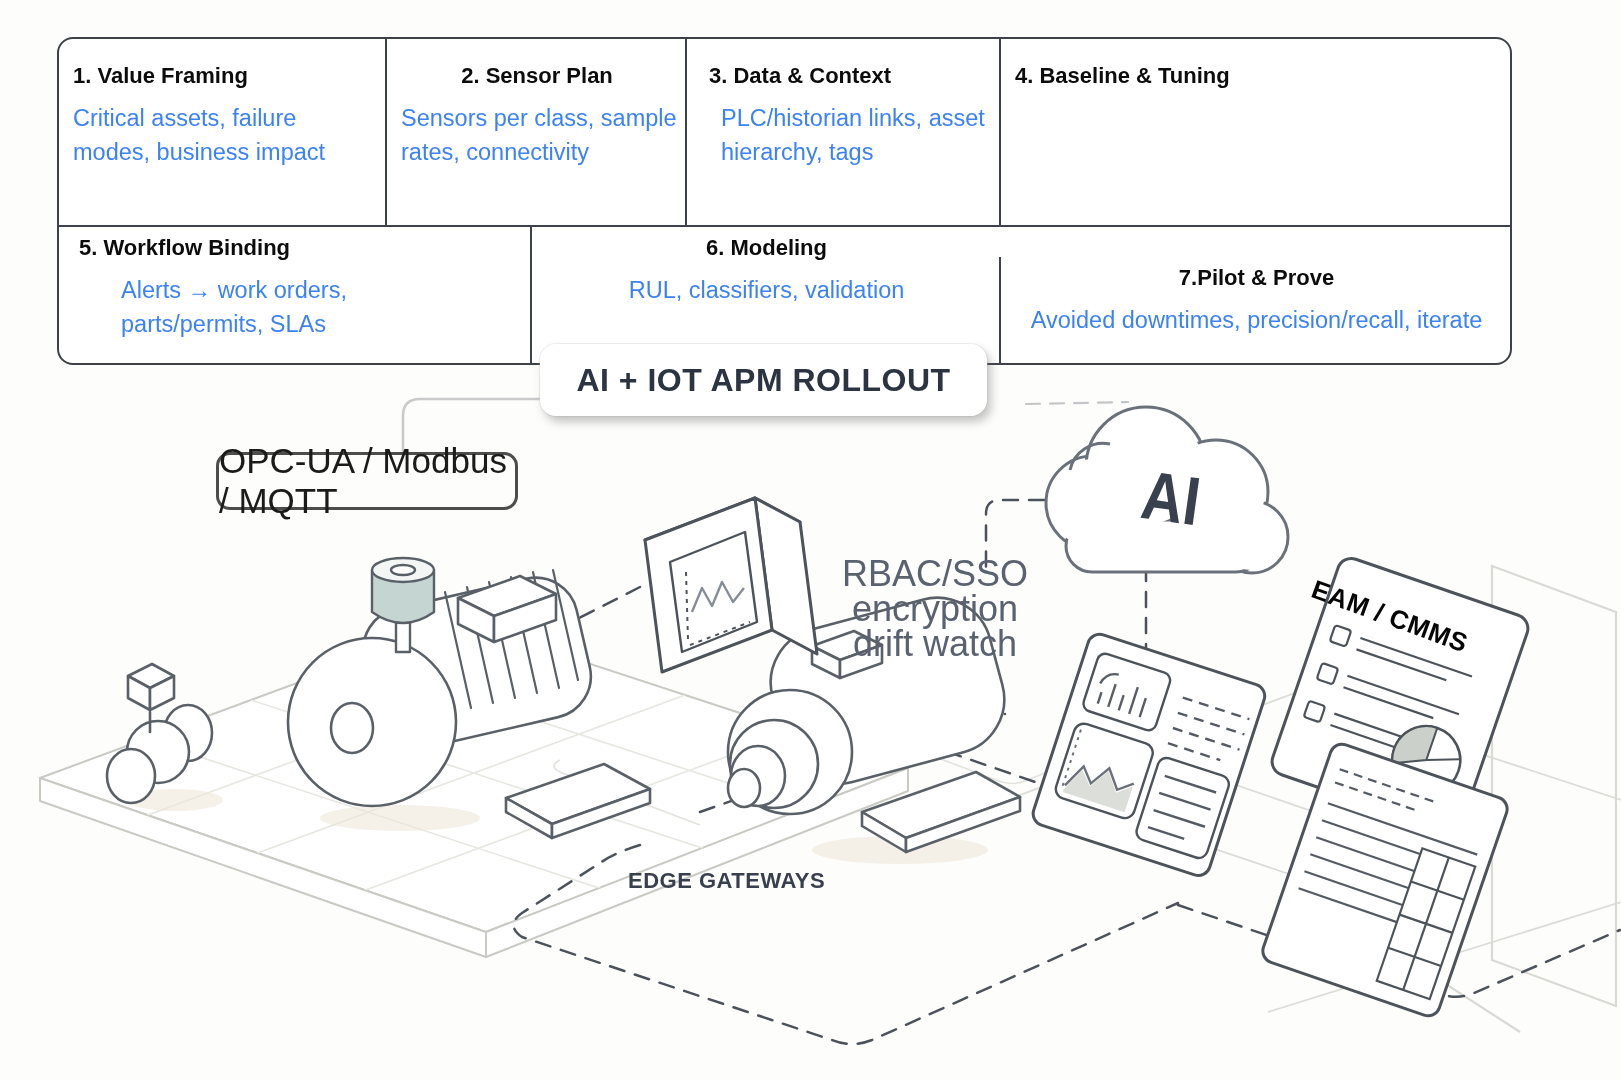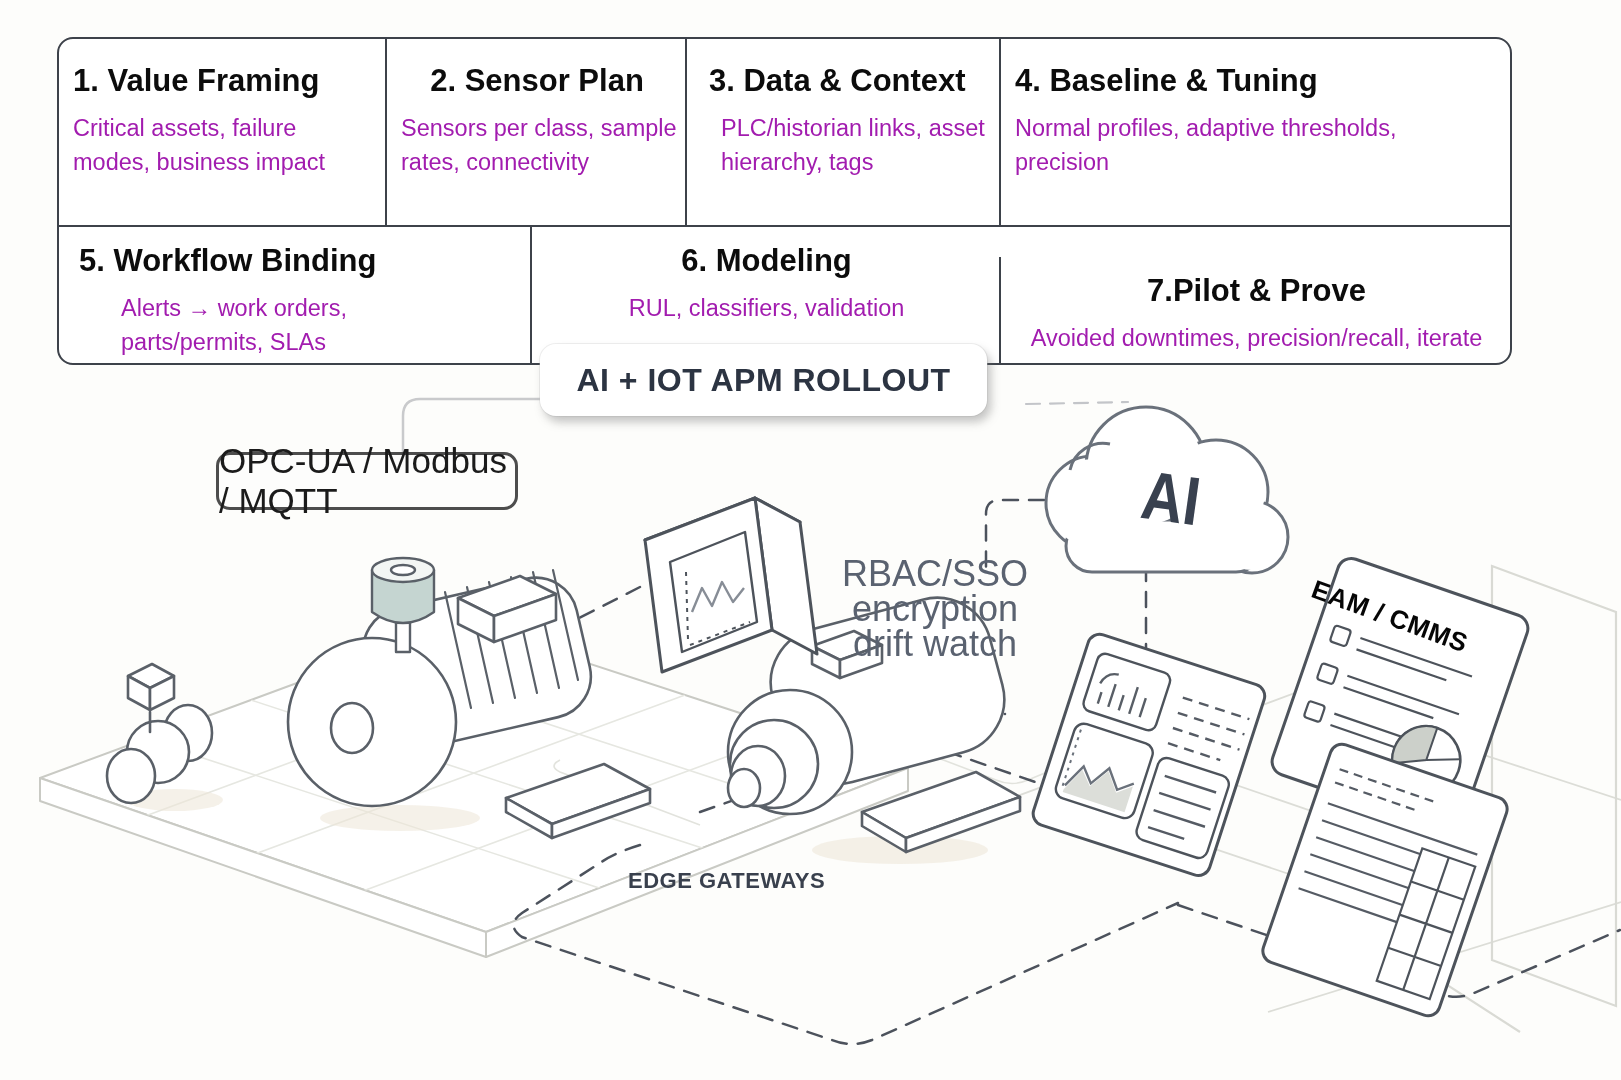--- a/index.html
+++ b/index.html
@@ -15,27 +15,27 @@
     border:2.5px solid #3d424a;border-radius:16px;background:#ffffff;
     display:flex;flex-direction:column;z-index:2;box-sizing:border-box;
   }
   .row{display:flex;min-height:0;}
   .row1{height:186px;border-bottom:2.5px solid #3d424a;}
   .row2{flex:1;}
   .cell{box-sizing:border-box;padding:24px 12px 0 14px;overflow:hidden;}
   .cell + .cell{border-left:2.5px solid #3d424a;}
   .c1{width:326px;} .c2{width:300px;} .c3{width:314px;} .c4{flex:1;}
   .c5{width:471px;} .c6{width:469px;} .c7{flex:1;}
-  .cell h2{margin:0;font-size:31px;font-weight:bold;color:#0c0c0c;}
-  .cell p{margin:12px 0 0;font-size:23.5px;line-height:34px;color:#a21caf;}
+  .cell h2{margin:0;font-size:22px;font-weight:bold;color:#0c0c0c;}
+  .cell p{margin:12px 0 0;font-size:23.5px;line-height:34px;color:#3b82f6;}
   .c1 p{width:272px;}
   .c2 h2{text-align:center;} .c2 p{width:296px;}
   .c3 h2{padding-left:8px;} .c3 p{padding-left:20px;width:300px;}
   .c4 p{width:432px;}
-  .row2 .cell{padding-top:16px;}
+  .row2 .cell{padding-top:8px;}
   .c5 h2{padding-left:6px;} .c5 p{padding-left:48px;width:310px;}
   .c6{text-align:center;} .c7{text-align:center;margin-top:30px;}
   .c7 p{width:auto;}
 
   
   .banner{
     position:absolute;left:540px;top:344px;width:447px;height:72px;
     background:#ffffff;border-radius:16px;z-index:3;
     box-shadow:4px 6px 10px rgba(110,110,110,.40),0 0 0 1px rgba(205,205,205,.30);
     display:flex;align-items:center;justify-content:center;
@@ -276,21 +276,20 @@
       <div class="cell c2">
         <h2>2. Sensor Plan</h2>
         <p>Sensors per class, sample rates, connectivity</p>
       </div>
       <div class="cell c3">
         <h2>3. Data &amp; Context</h2>
         <p>PLC/historian links, asset hierarchy, tags</p>
       </div>
       <div class="cell c4">
         <h2>4. Baseline &amp; Tuning</h2>
-        <p>Normal profiles, adaptive thresholds, precision</p>
       </div>
     </div>
     <div class="row row2">
       <div class="cell c5">
         <h2>5. Workflow Binding</h2>
         <p>Alerts → work orders, parts/permits, SLAs</p>
       </div>
       <div class="cell c6">
         <h2>6. Modeling</h2>
         <p>RUL, classifiers, validation</p>

